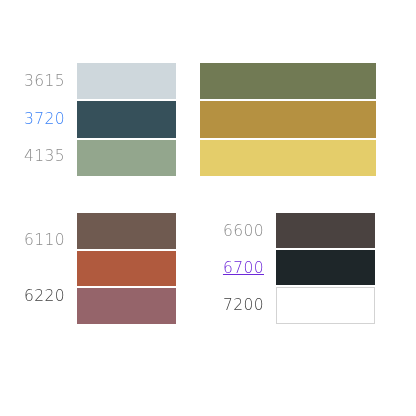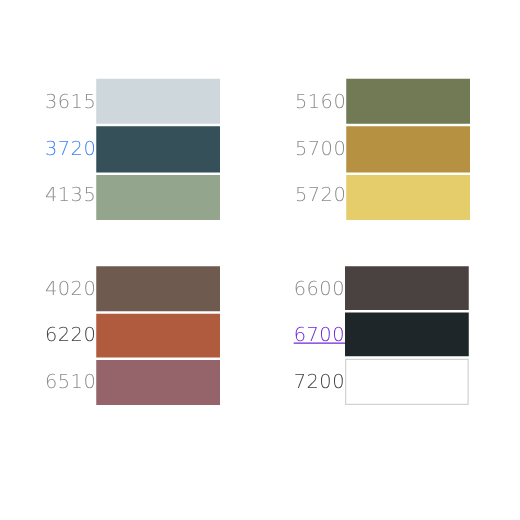--- a/index.html
+++ b/index.html
@@ -47,20 +47,21 @@
     flex: 1 1 auto;
     display: flex;
     flex-direction: column;
   }
 
   .row-label {
     flex: 1 1 0;
     display: flex;
     align-items: center;
     justify-content: flex-end;
+    padding-right: 12px;
     box-sizing: border-box;
     color: #8c8c8c;
     font-size: 15.5px;
     font-weight: 300;
     letter-spacing: 0.4px;
     line-height: 1;
     white-space: nowrap;
   }
 
   .swatch {
@@ -86,37 +87,31 @@
       <div class="row-label" style="color: rgb(140, 140, 140); margin-left: 20px;">4135</div>
     </div>
     <div class="swatches">
       <div class="swatch" style="background-color: rgb(206, 215, 220);"></div>
       <div class="swatch" style="background-color: rgb(54, 80, 90);"></div>
       <div class="swatch" style="background-color: rgb(147, 166, 141);"></div>
     </div>
   </div>
 
   <div class="group group-q2">
-    <div class="labels">
-      <div class="row-label" style="color: rgb(140, 140, 140);">5160</div>
-      <div class="row-label" style="color: rgb(140, 140, 140);">5700</div>
-      <div class="row-label" style="color: rgb(140, 140, 140);">5720</div>
-    </div>
     <div class="swatches">
       <div class="swatch" style="background-color: rgb(113, 122, 84);"></div>
       <div class="swatch" style="background-color: rgb(181, 145, 65);"></div>
       <div class="swatch" style="background-color: rgb(228, 205, 106);"></div>
     </div>
   </div>
 
   <div class="group group-q3">
     <div class="labels">
-      <div class="row-label" style="color: rgb(140, 140, 140);">4020</div>
+      <div class="row-label" style="color: rgb(140, 140, 140);">6110</div>
       <div class="row-label" style="color: #404040;">6220</div>
-      <div class="row-label" style="color: rgb(140, 140, 140);">6510</div>
     </div>
     <div class="swatches">
       <div class="swatch" style="background-color: rgb(111, 90, 80);"></div>
       <div class="swatch" style="background-color: rgb(176, 90, 62);"></div>
       <div class="swatch" style="background-color: rgb(149, 100, 106);"></div>
     </div>
   </div>
 
   <div class="group group-q4">
     <div class="labels">

